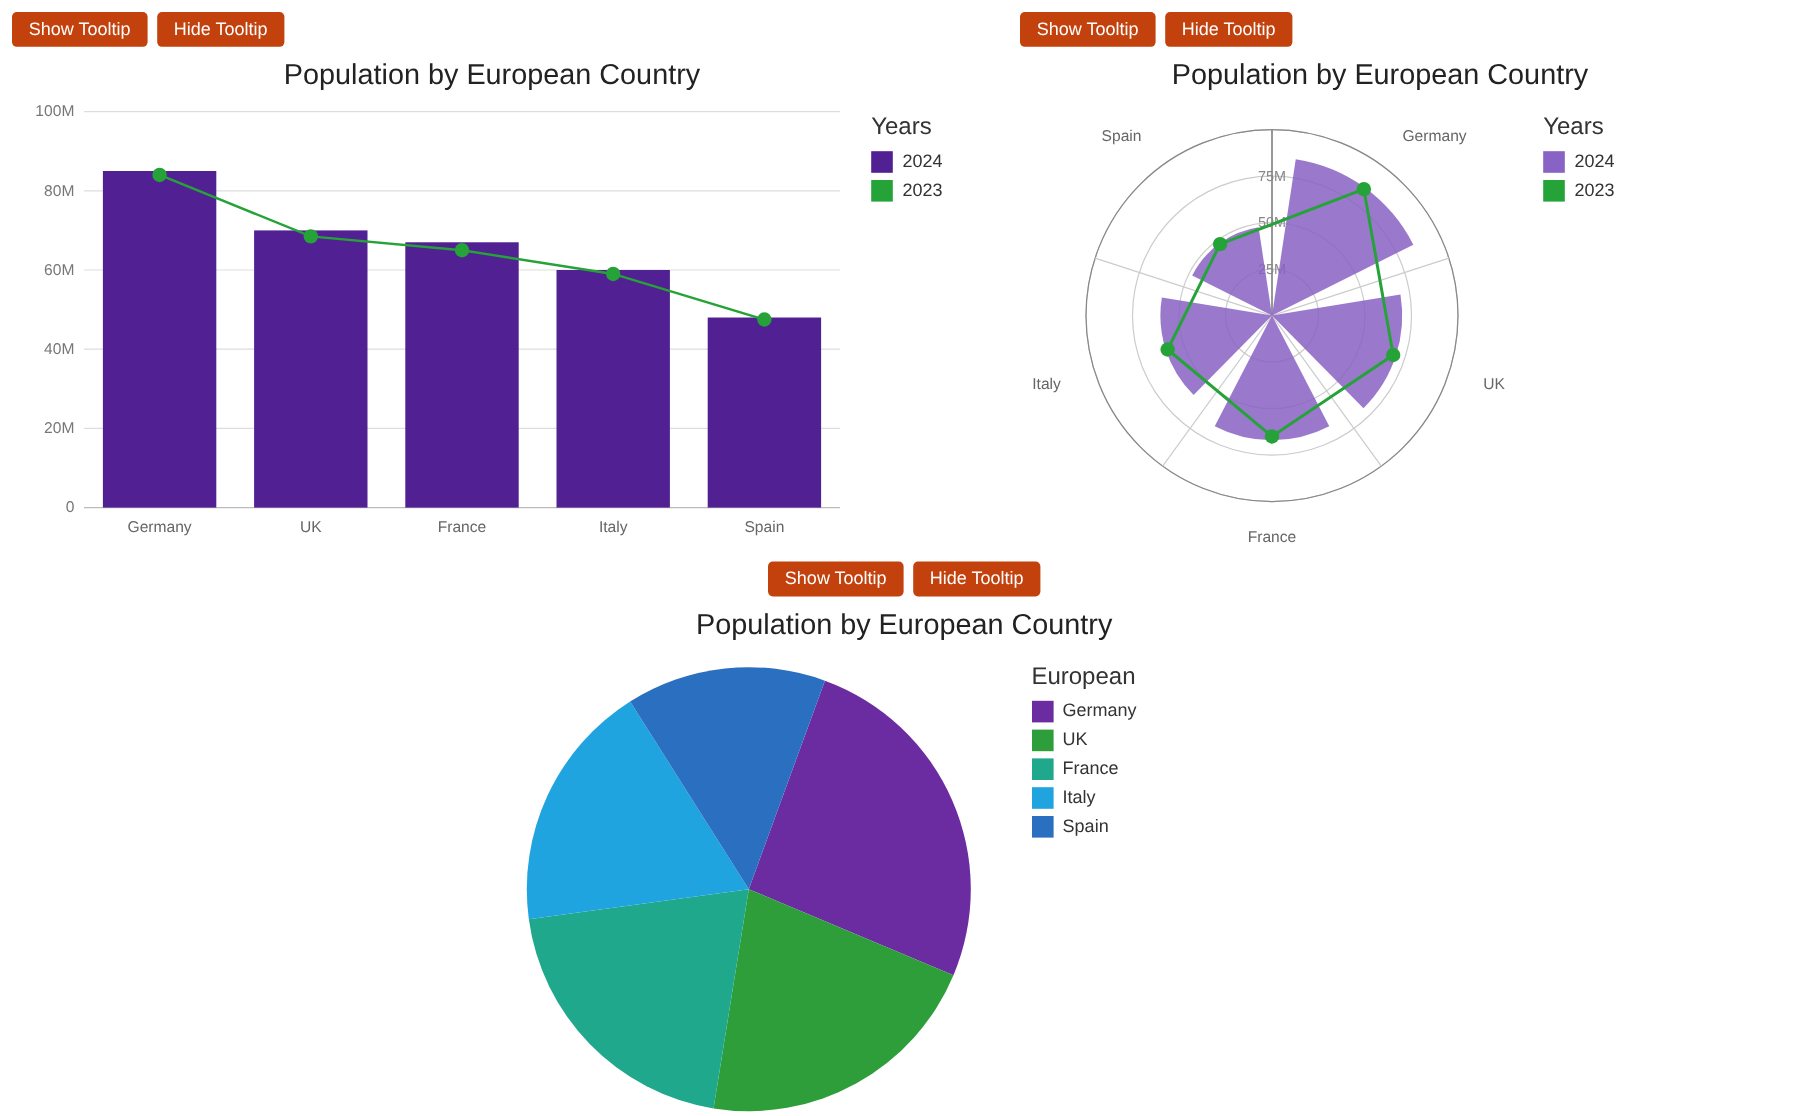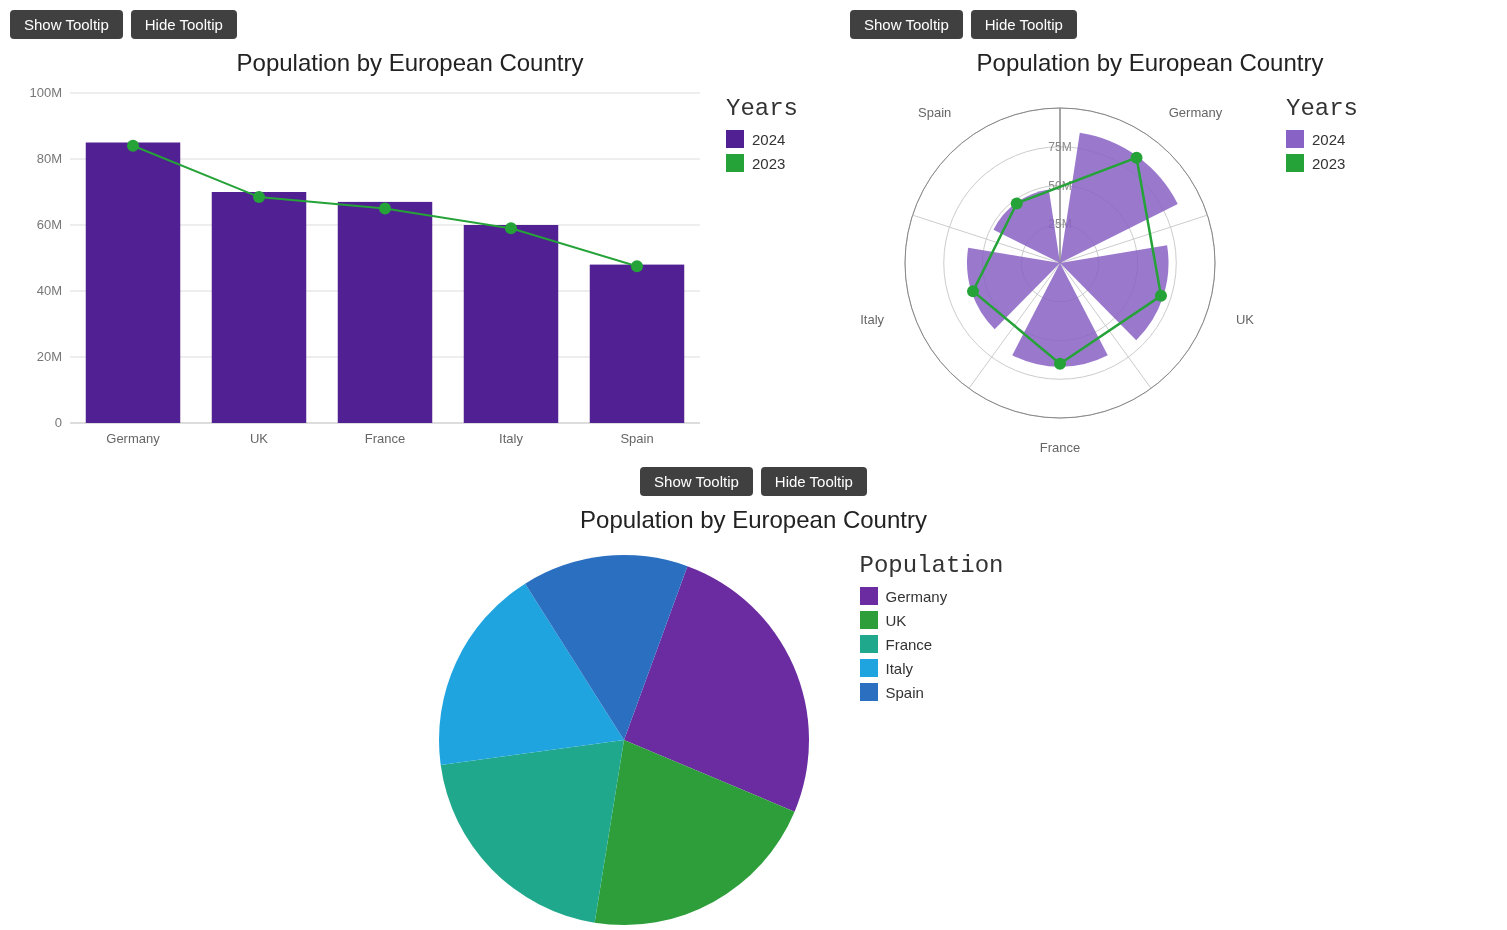--- a/index.html
+++ b/index.html
@@ -21,21 +21,21 @@
     }
     .panel-bar { flex: 0 0 800px; }
     .panel-polar { flex: 0 0 600px; }
     .panel-pie { width: 700px; margin: 0 auto; }
     .btn-row {
       display: flex;
       gap: 8px;
       margin-bottom: 6px;
     }
     button.k-btn {
-      background: #404040;
+      background: #c2410c;
       color: #fff;
       border: none;
       padding: 6px 14px;
       font-size: 15px;
       border-radius: 4px;
       cursor: pointer;
     }
     .chart-title {
       text-align: center;
       font-size: 24px;
@@ -47,28 +47,26 @@
       align-items: flex-start;
     }
     .plot {
       position: relative;
     }
     .legend {
       padding: 12px 0 0 16px;
       font-size: 15px;
     }
     .legend-title {
-      font-size: 24px;
+      font-size: 20px;
       margin-bottom: 8px;
       color: #333;
-      font-family: Liberation Mono, monospace;
     }
     .legend-item {
       display: flex;
-      align-items: center;
       gap: 8px;
       margin-bottom: 6px;
       cursor: pointer;
     }
     .swatch {
       width: 18px;
       height: 18px;
       display: inline-block;
     }
     svg text { font-family: "Segoe UI", Arial, sans-serif; }
@@ -204,21 +202,21 @@
     <div class="plot">
       <svg width="440" height="400" id="pie-svg">
           <path d="M 220 200 L 283.4360943792585 26.216048123234913 A 185 185 0 0 1 390.5687027009114 271.6332161704896 Z" fill="#6a2ca0"></path>
           <path d="M 220 200 L 390.5687027009114 271.6332161704896 A 185 185 0 0 1 190.59910762928803 382.648809270156 Z" fill="#2e9e3a"></path>
           <path d="M 220 200 L 190.59910762928803 382.648809270156 A 185 185 0 0 1 36.69619772138975 224.99432075900762 Z" fill="#1fa88b"></path>
           <path d="M 220 200 L 36.69619772138975 224.99432075900762 A 185 185 0 0 1 121.11721472858896 43.644012660314104 Z" fill="#1fa4e0"></path>
           <path d="M 220 200 L 121.11721472858896 43.644012660314104 A 185 185 0 0 1 283.4360943792586 26.216048123234913 Z" fill="#2b6fc0"></path>
         </svg>
     </div>
     <div class="legend" id="pie-legend">
-      <div class="legend-title">Population</div>
+      <div class="legend-title">European</div>
     <div class="legend-item">
           <span class="swatch" style="background: rgb(106, 44, 160);"></span>
           <span>Germany</span>
         </div>
         <div class="legend-item">
           <span class="swatch" style="background: rgb(46, 158, 58);"></span>
           <span>UK</span>
         </div>
         <div class="legend-item">
           <span class="swatch" style="background: rgb(31, 168, 139);"></span>

